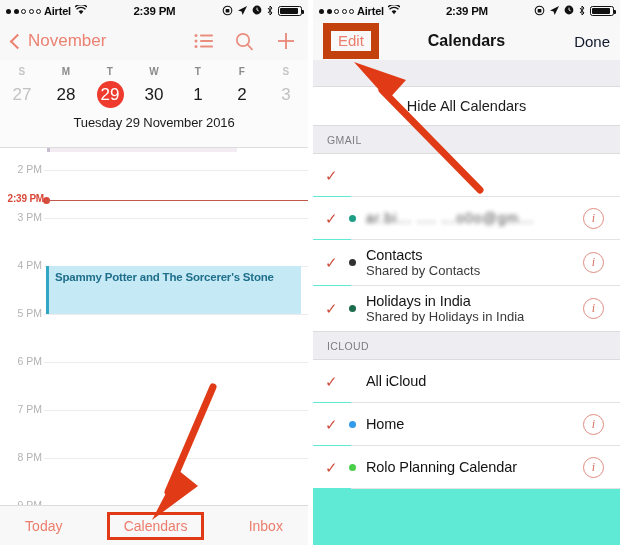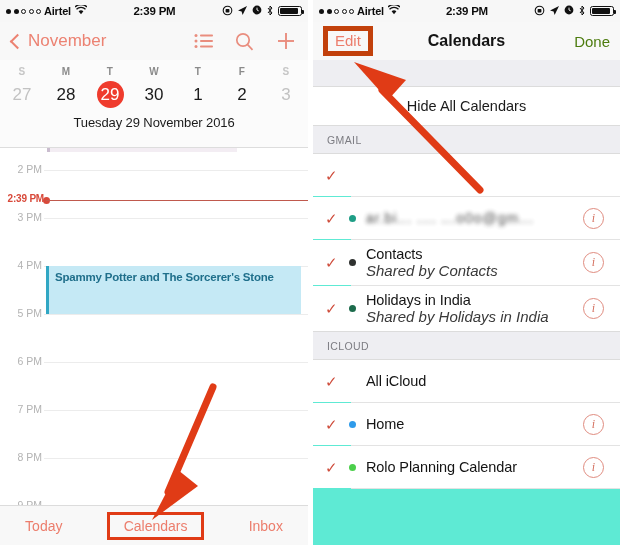--- a/index.html
+++ b/index.html
@@ -175,28 +175,28 @@
   }
 
   
   .navbar-right {
     height: 38px; background: #f8f8f8;
     display: flex; align-items: center; padding: 0 10px;
     box-sizing: border-box; position: relative;
   }
   .edit-btn {
     font-size: 15px; color: #ec7d6c; cursor: pointer;
-    border: 5px solid #c2410c; padding: 1px 7px 2px;
+    border: 8px solid #c2410c; padding: 1px 7px 2px;
   }
   .nav-title-right {
     position: absolute; left: 0; right: 0; text-align: center;
     font-size: 16px; font-weight: bold; color: #131313; pointer-events: none;
   }
   .done-btn {
-    margin-left: auto; font-size: 15px; color: #4d7c0f; cursor: pointer;
+    margin-left: auto; font-size: 15px; color: #0f172a; cursor: pointer;
     position: relative; z-index: 2;
   }
   .right-body {
     height: 485px; background: #5eead4; overflow: hidden; position: relative;
   }
   .gray-band { height: 26px; background: #eeeef2; border-bottom: 1px solid #dcdcdc; }
   .hide-all {
     height: 38px; display: flex; align-items: center; justify-content: center;
     font-size: 14.5px; color: #1b1b1b; background: #ffffff; cursor: pointer;
   }
@@ -218,21 +218,21 @@
     width: 18px; color: #cf4d3c; font-size: 15px; flex: 0 0 18px;
     line-height: 1;
   }
   .cdot {
     width: 7px; height: 7px; border-radius: 50%; flex: 0 0 7px;
     margin: 0 10px 0 6px;
   }
   .cdot.nodot { background: transparent; }
   .cal-text { flex: 1; min-width: 0; }
   .cal-name { font-size: 14.5px; color: #141414; letter-spacing: -.1px; }
-  .cal-sub { font-size: 15px; color: #3a3a3a; margin-top: 0px; font-style: italic; }
+  .cal-sub { font-size: 13px; color: #3a3a3a; margin-top: 0px; }
   .cal-blurred {
     font-size: 14px; color: #2a2a2a;
     filter: blur(2.2px); opacity: .85; white-space: nowrap; overflow: hidden;
     letter-spacing: 1px;
   }
   .info-btn {
     width: 19px; height: 19px; border: 1.3px solid #e08c80; border-radius: 50%;
     color: #d4705f; font-size: 12px; font-style: italic;
     display: flex; align-items: center; justify-content: center;
     margin-right: 16px; flex: 0 0 19px; font-family: "Liberation Serif", serif;

